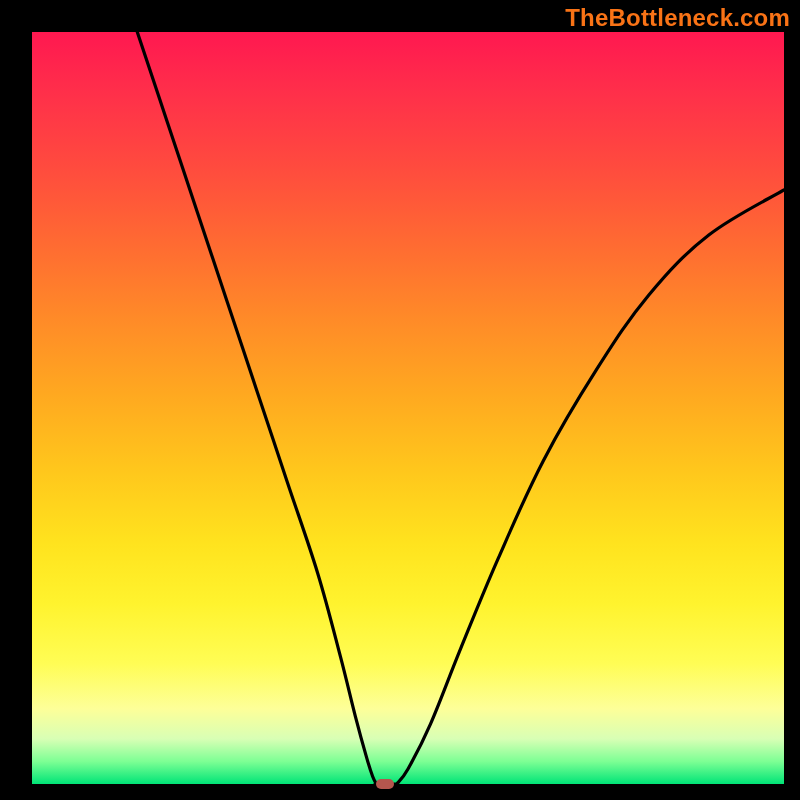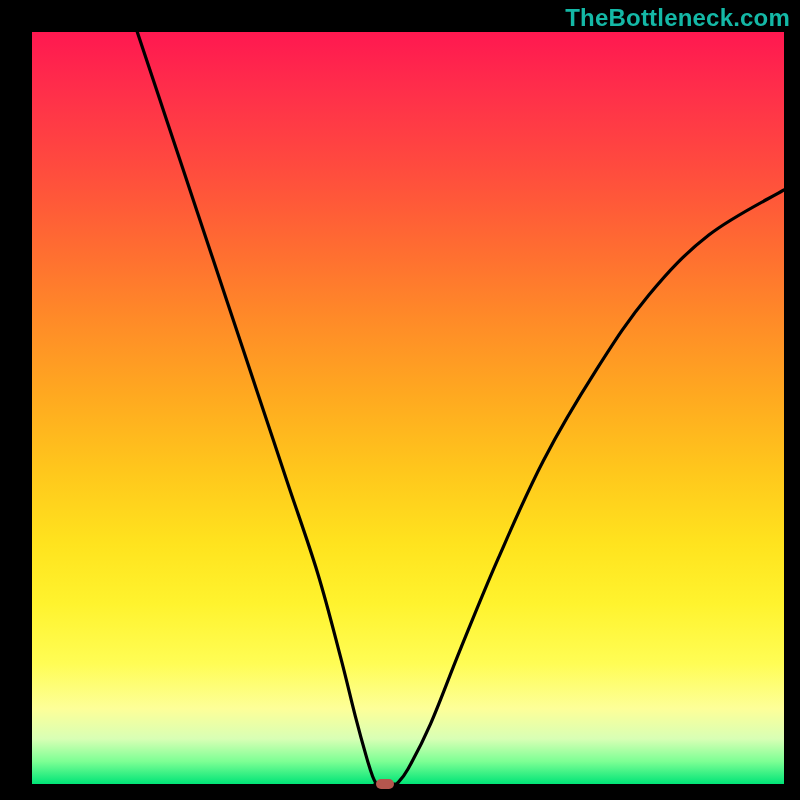--- a/index.html
+++ b/index.html
@@ -14,21 +14,21 @@
   .frame {
     position: relative;
     width: 800px;
     height: 800px;
     background: #000;
   }
   .watermark {
     position: absolute;
     top: 4px;
     right: 10px;
-    color: #14b8a6;
+    color: #f97316;
     font-size: 24px;
     font-weight: 600;
     letter-spacing: 0.2px;
     z-index: 5;
     text-align: center;
   }
   .plot-area {
     position: absolute;
     left: 32px;
     top: 32px;

